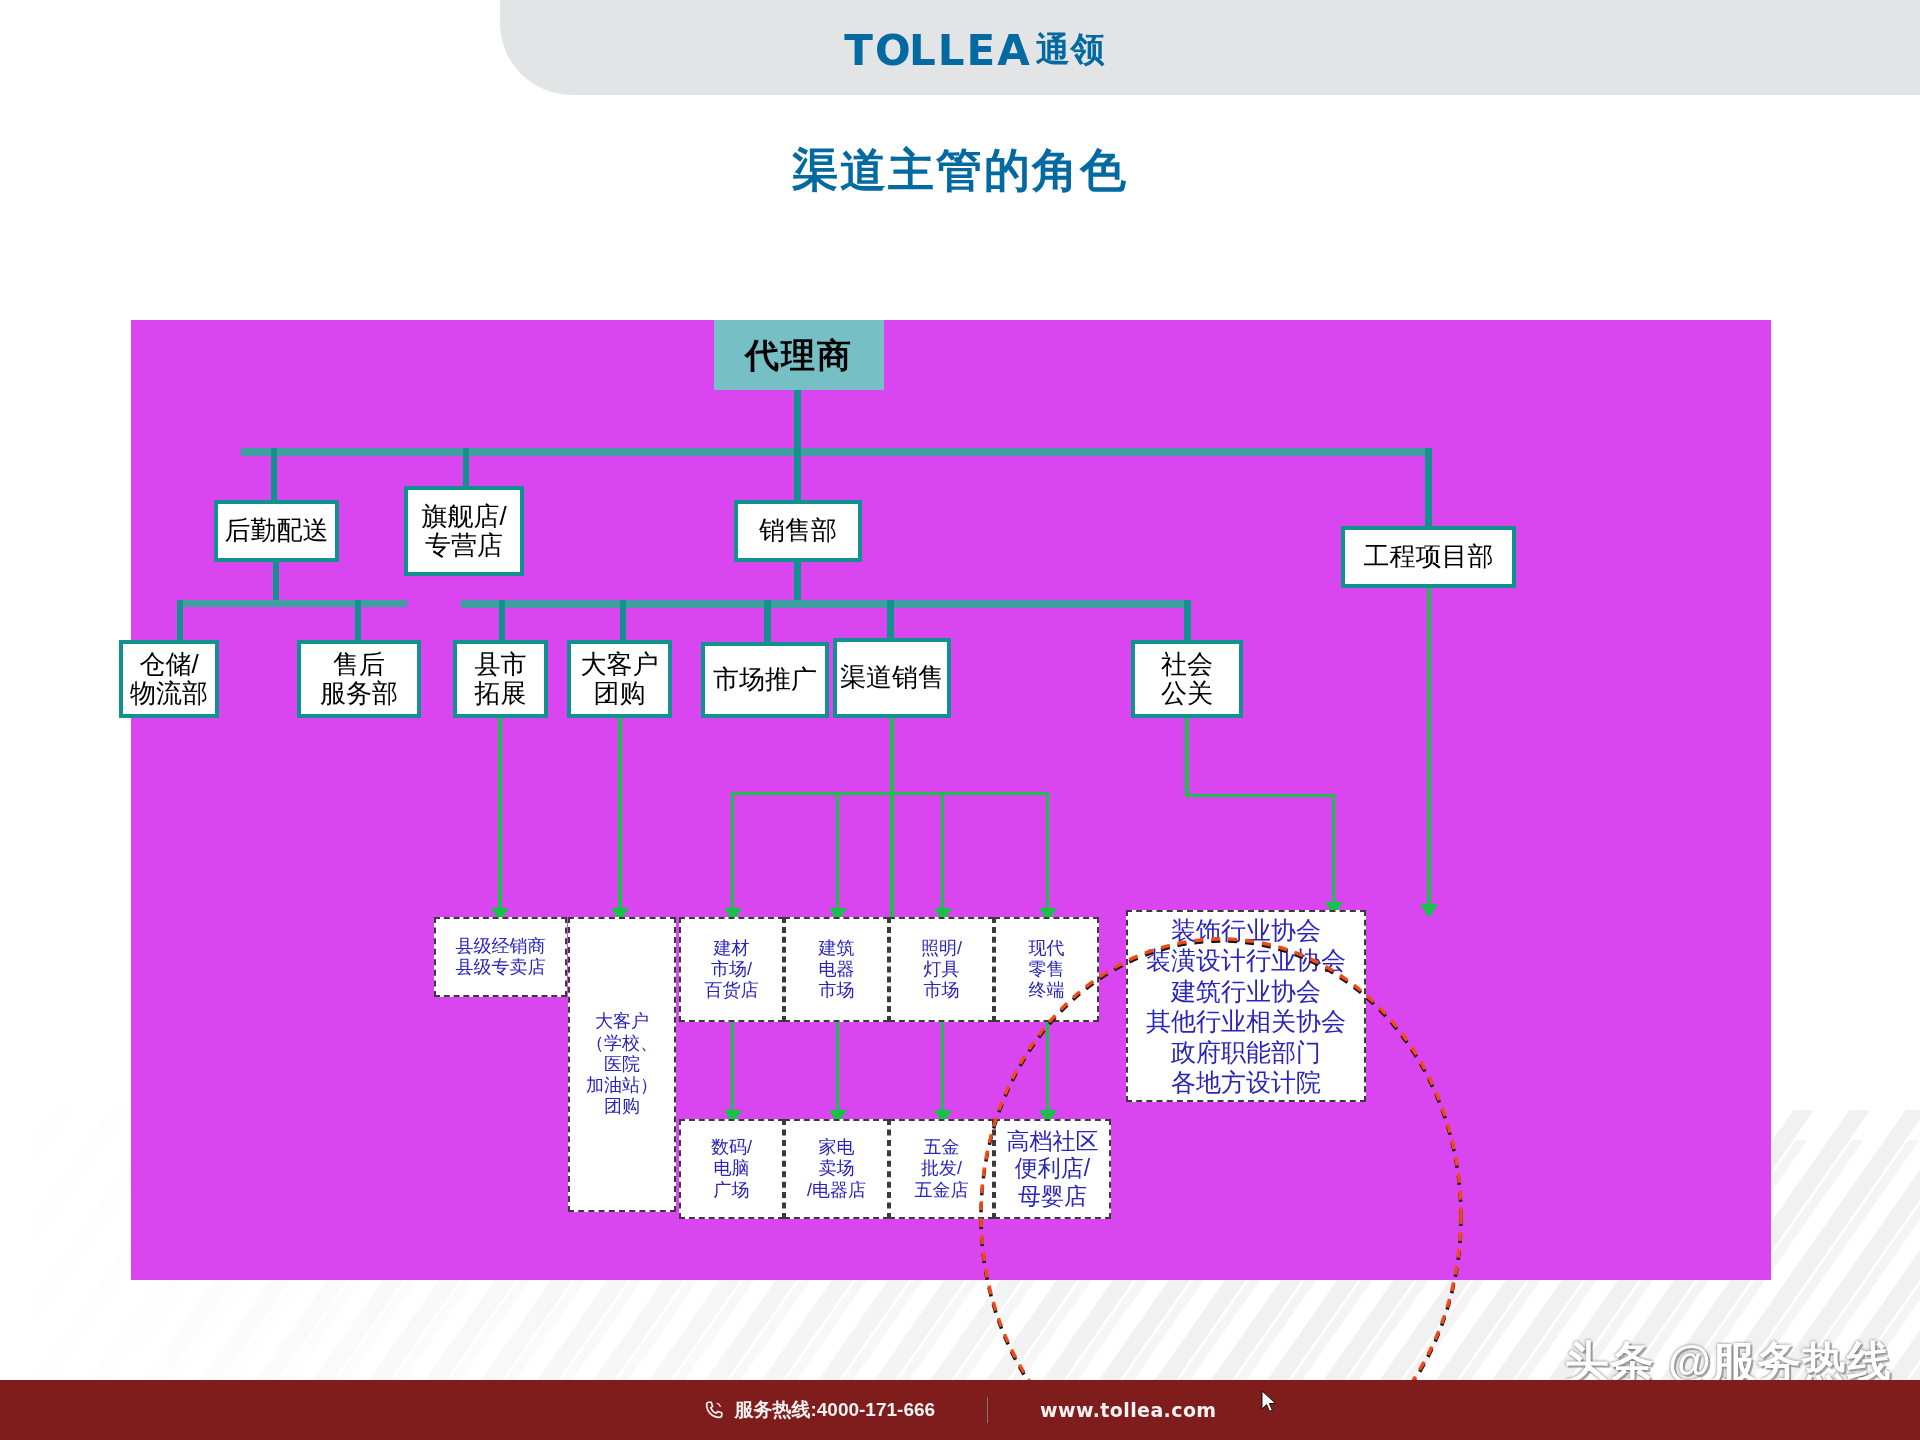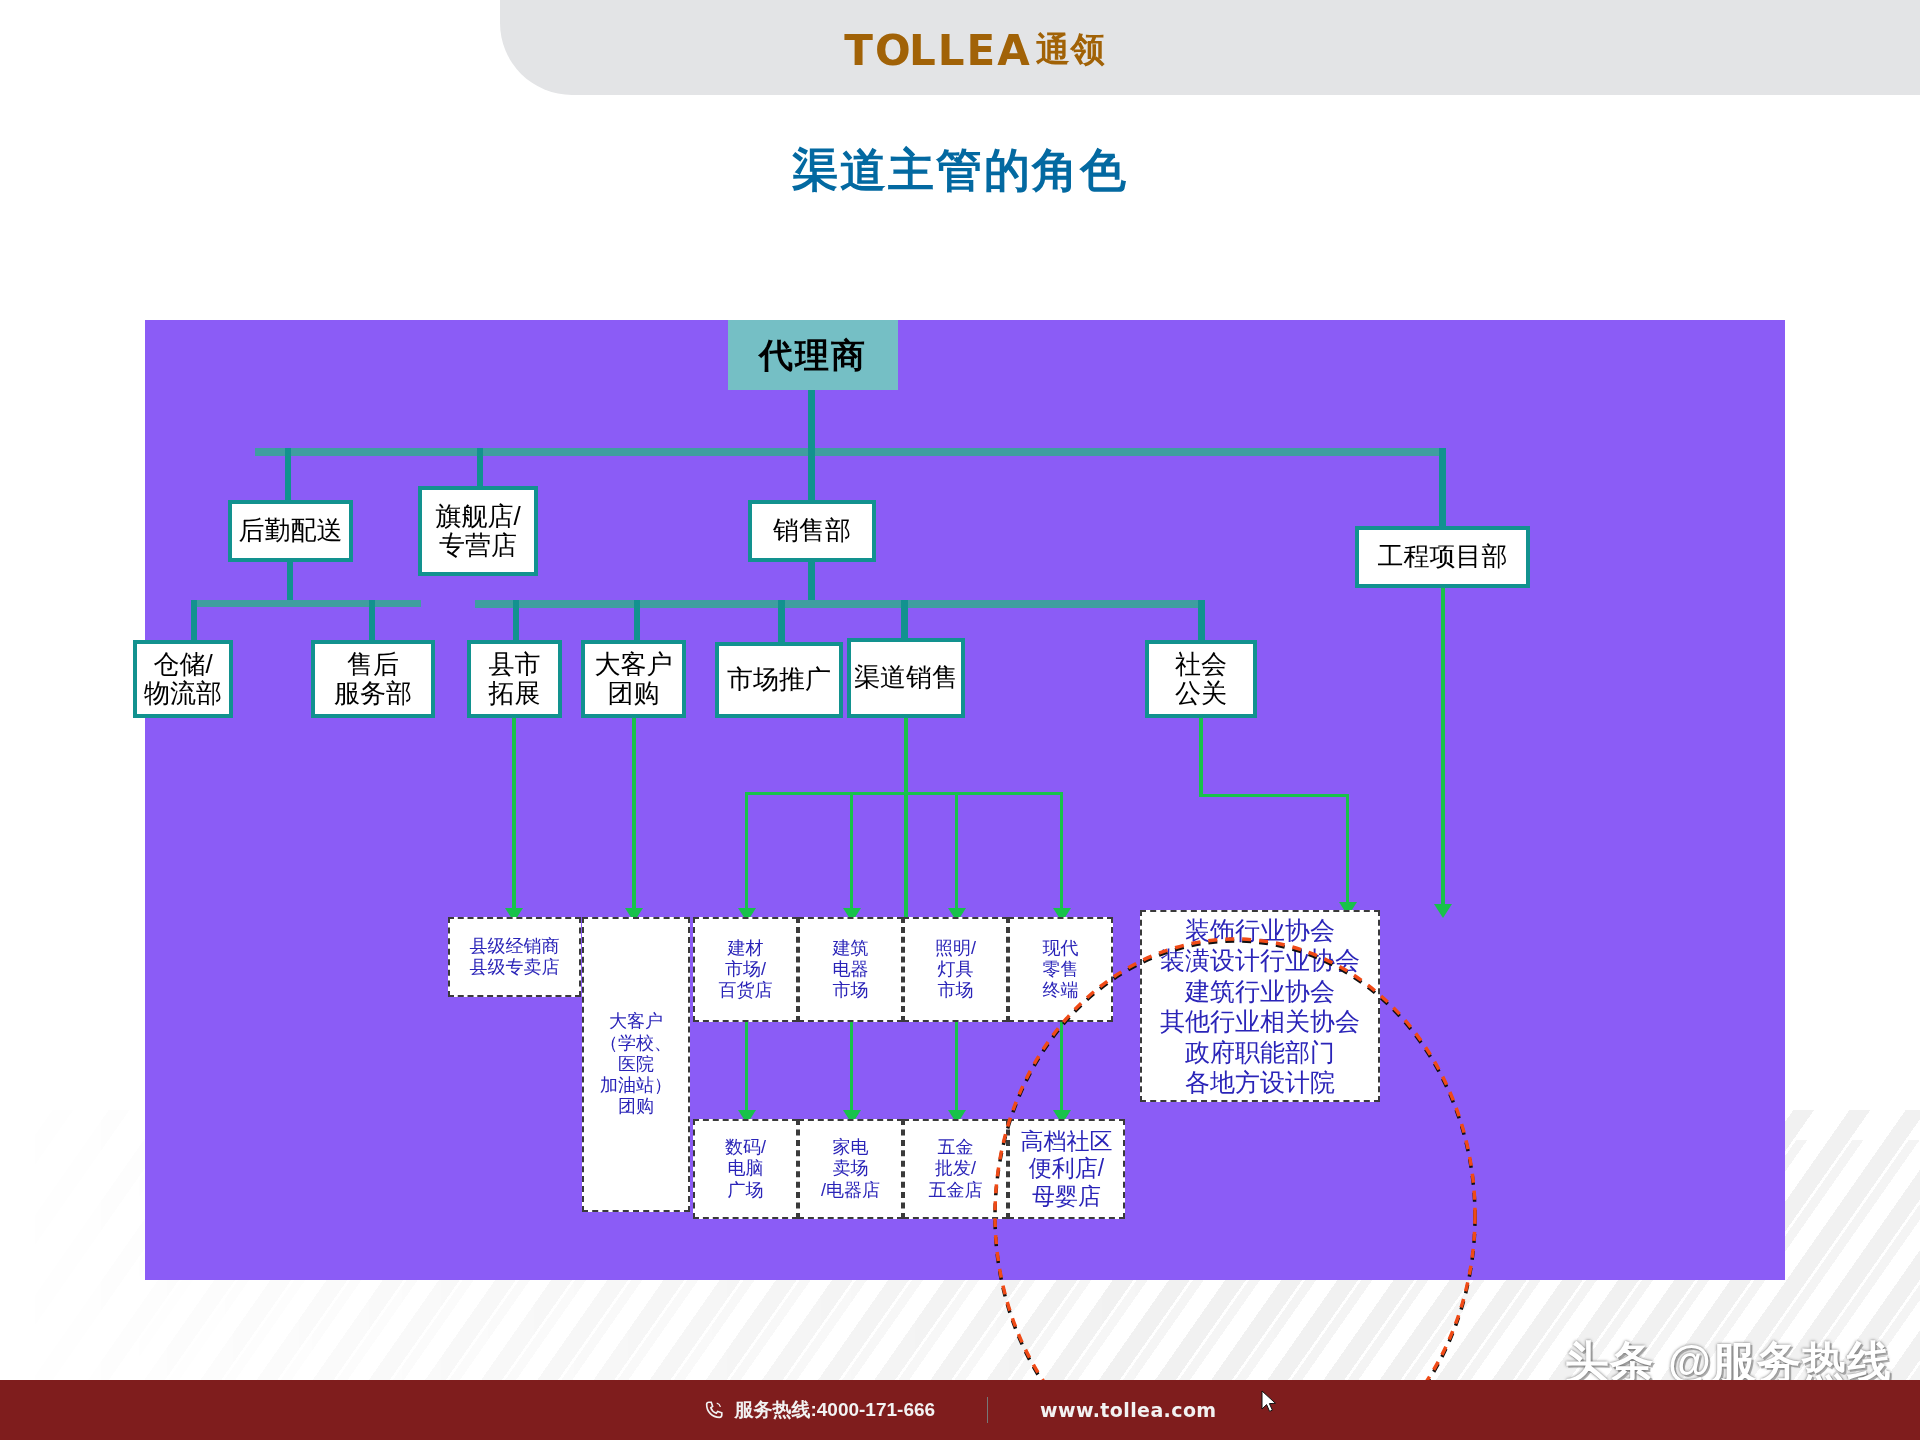--- a/index.html
+++ b/index.html
@@ -33,33 +33,33 @@
     position:absolute;left:500px;top:-70px;width:920px;height:165px;
     background:#e3e4e6;border-radius:0 0 72px 72px;
   }
   #header-band-right{
     position:absolute;left:1340px;top:-70px;width:580px;height:165px;
     background:#e3e4e6;
   }
   #logo{
     position:absolute;left:795px;top:22px;width:360px;height:56px;
     display:flex;align-items:center;justify-content:center;
-    font-weight:bold;letter-spacing:1px;color:#a16207;
+    font-weight:bold;letter-spacing:1px;color:#0369a1;
   }
   #logo .logo-en{font-size:42px;font-family:"DejaVu Sans",sans-serif;letter-spacing:2px;}
   #logo .logo-cn{font-size:34px;margin-left:4px;}
   #page-title{
     position:absolute;left:0;top:140px;width:1920px;text-align:center;
     font-size:46px;font-weight:bold;color:#0369a1;letter-spacing:2px;
   }
 
   
   #chart{
-    position:absolute;left:145px;top:320px;width:1640px;height:960px;
-    background:#8b5cf6;
+    position:absolute;left:131px;top:320px;width:1640px;height:960px;
+    background:#d946ef;
   }
   .node{
     position:absolute;box-sizing:border-box;
     display:flex;align-items:center;justify-content:center;text-align:center;
     color:#000;line-height:1.12;
   }
   
   .tnode{
     border:4px solid #12928f;background:#ffffff;
     font-size:26px;font-weight:500;

